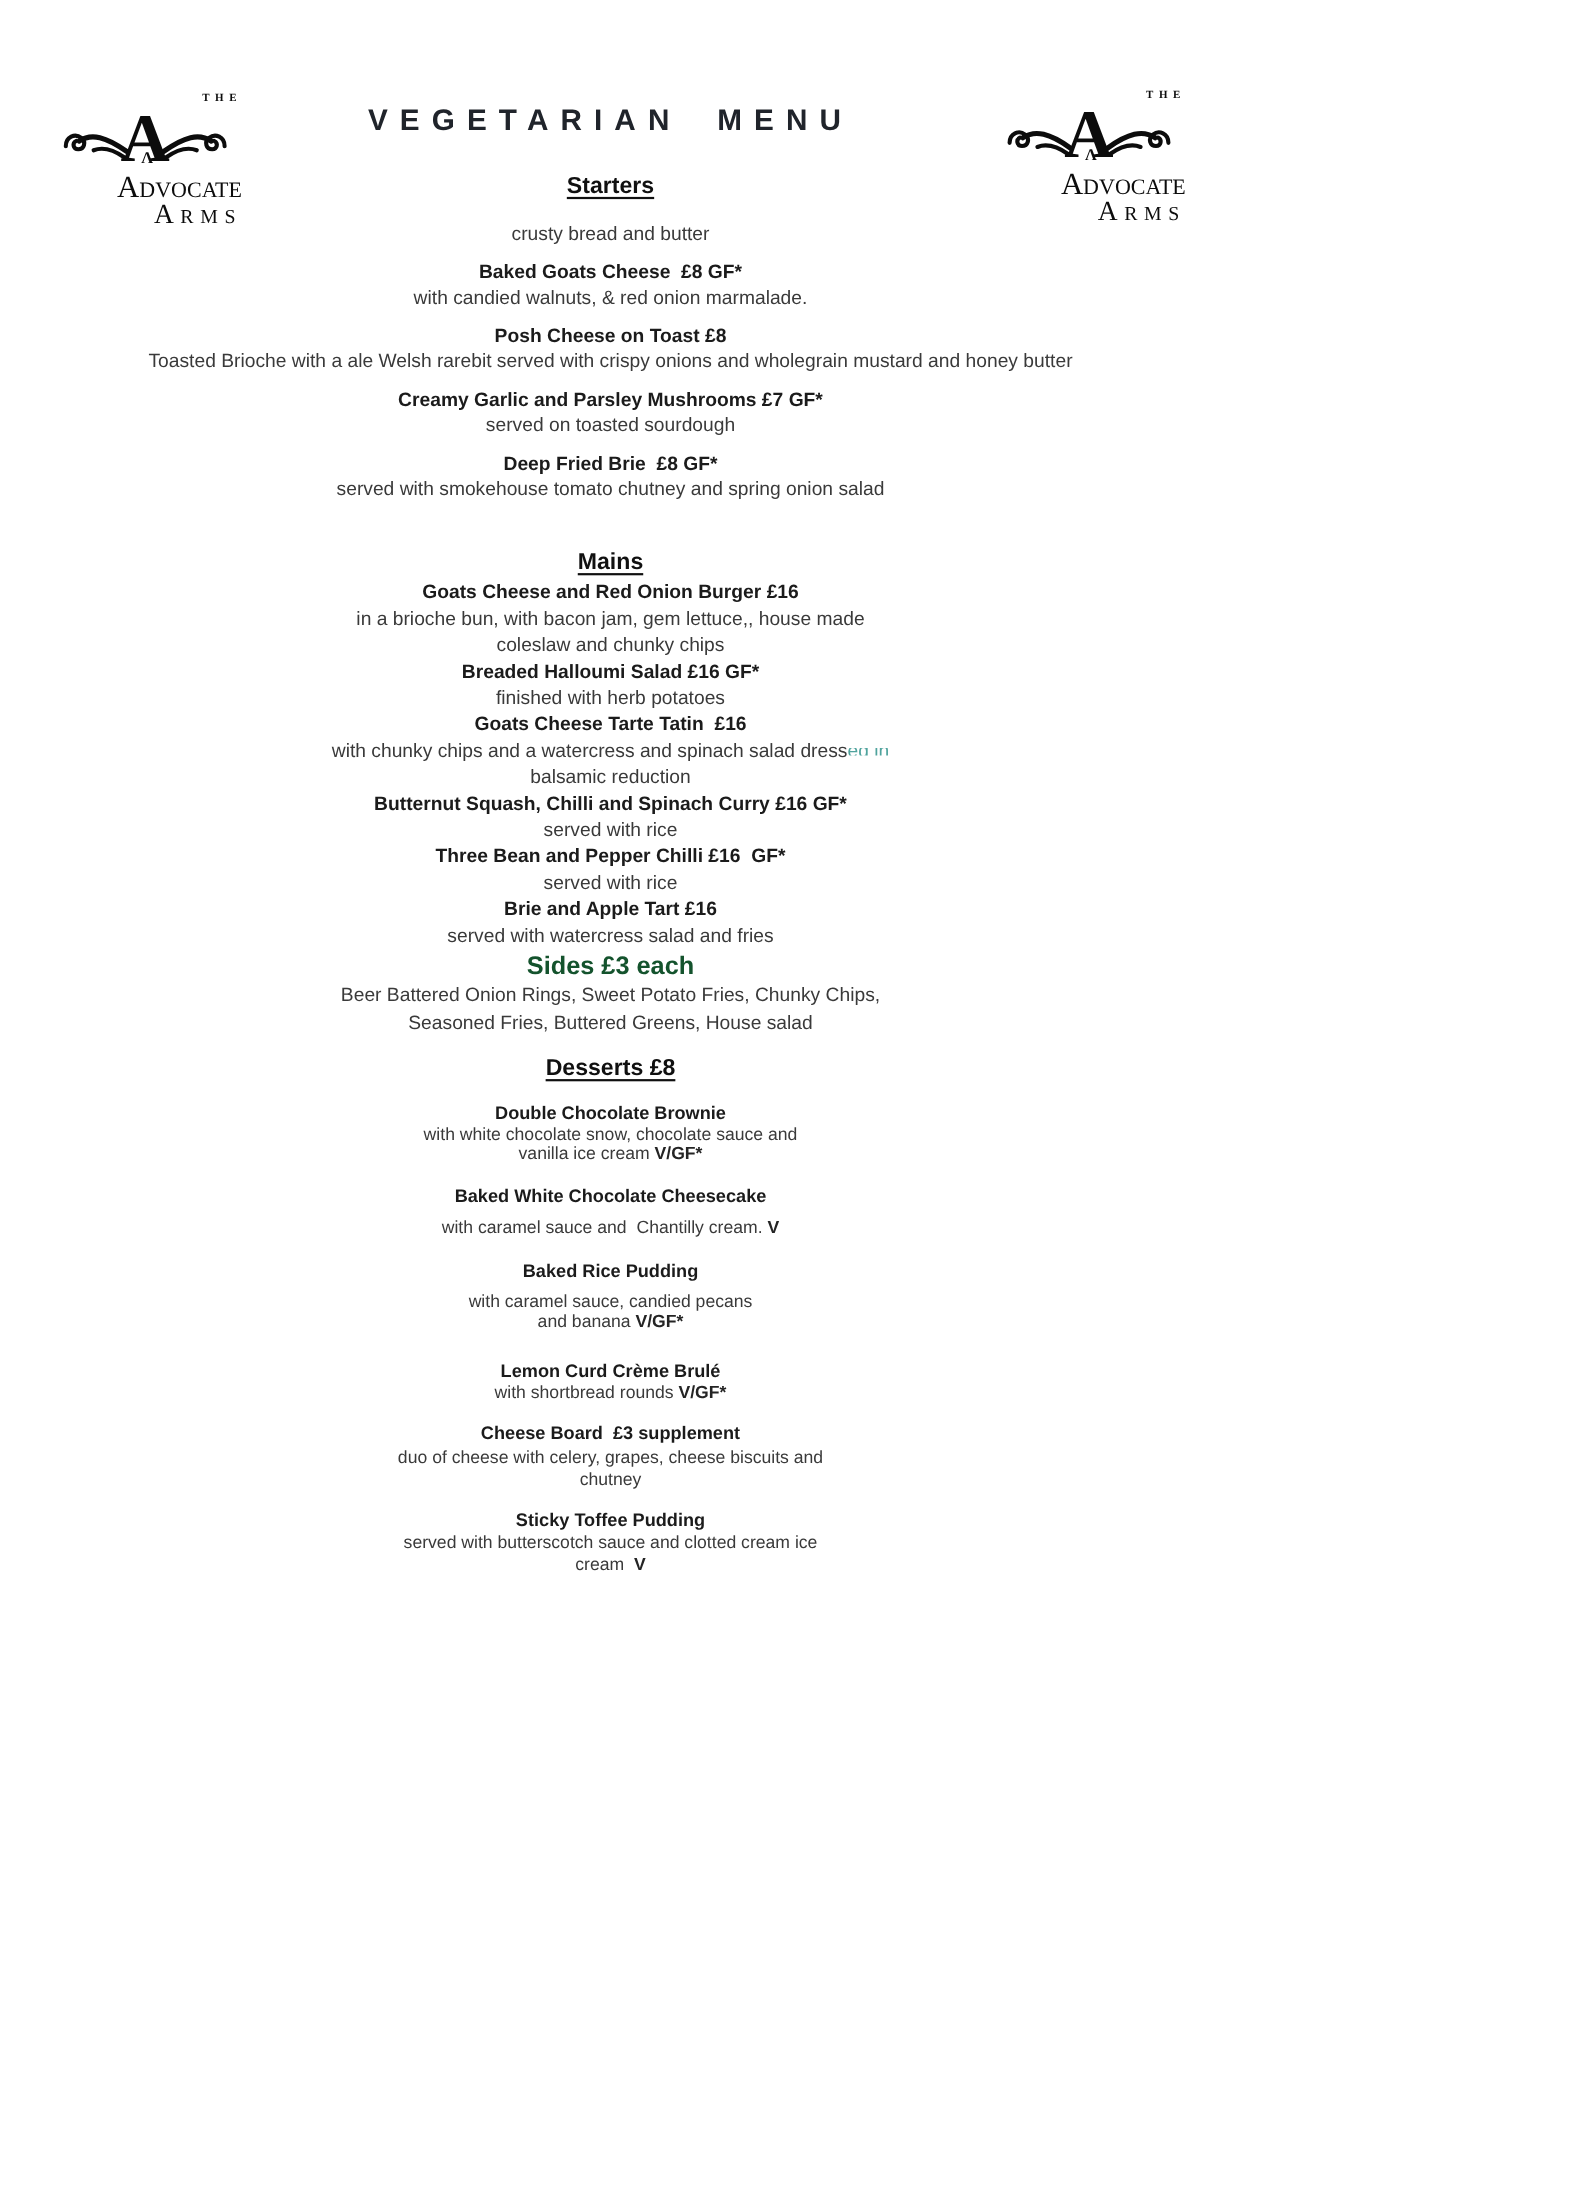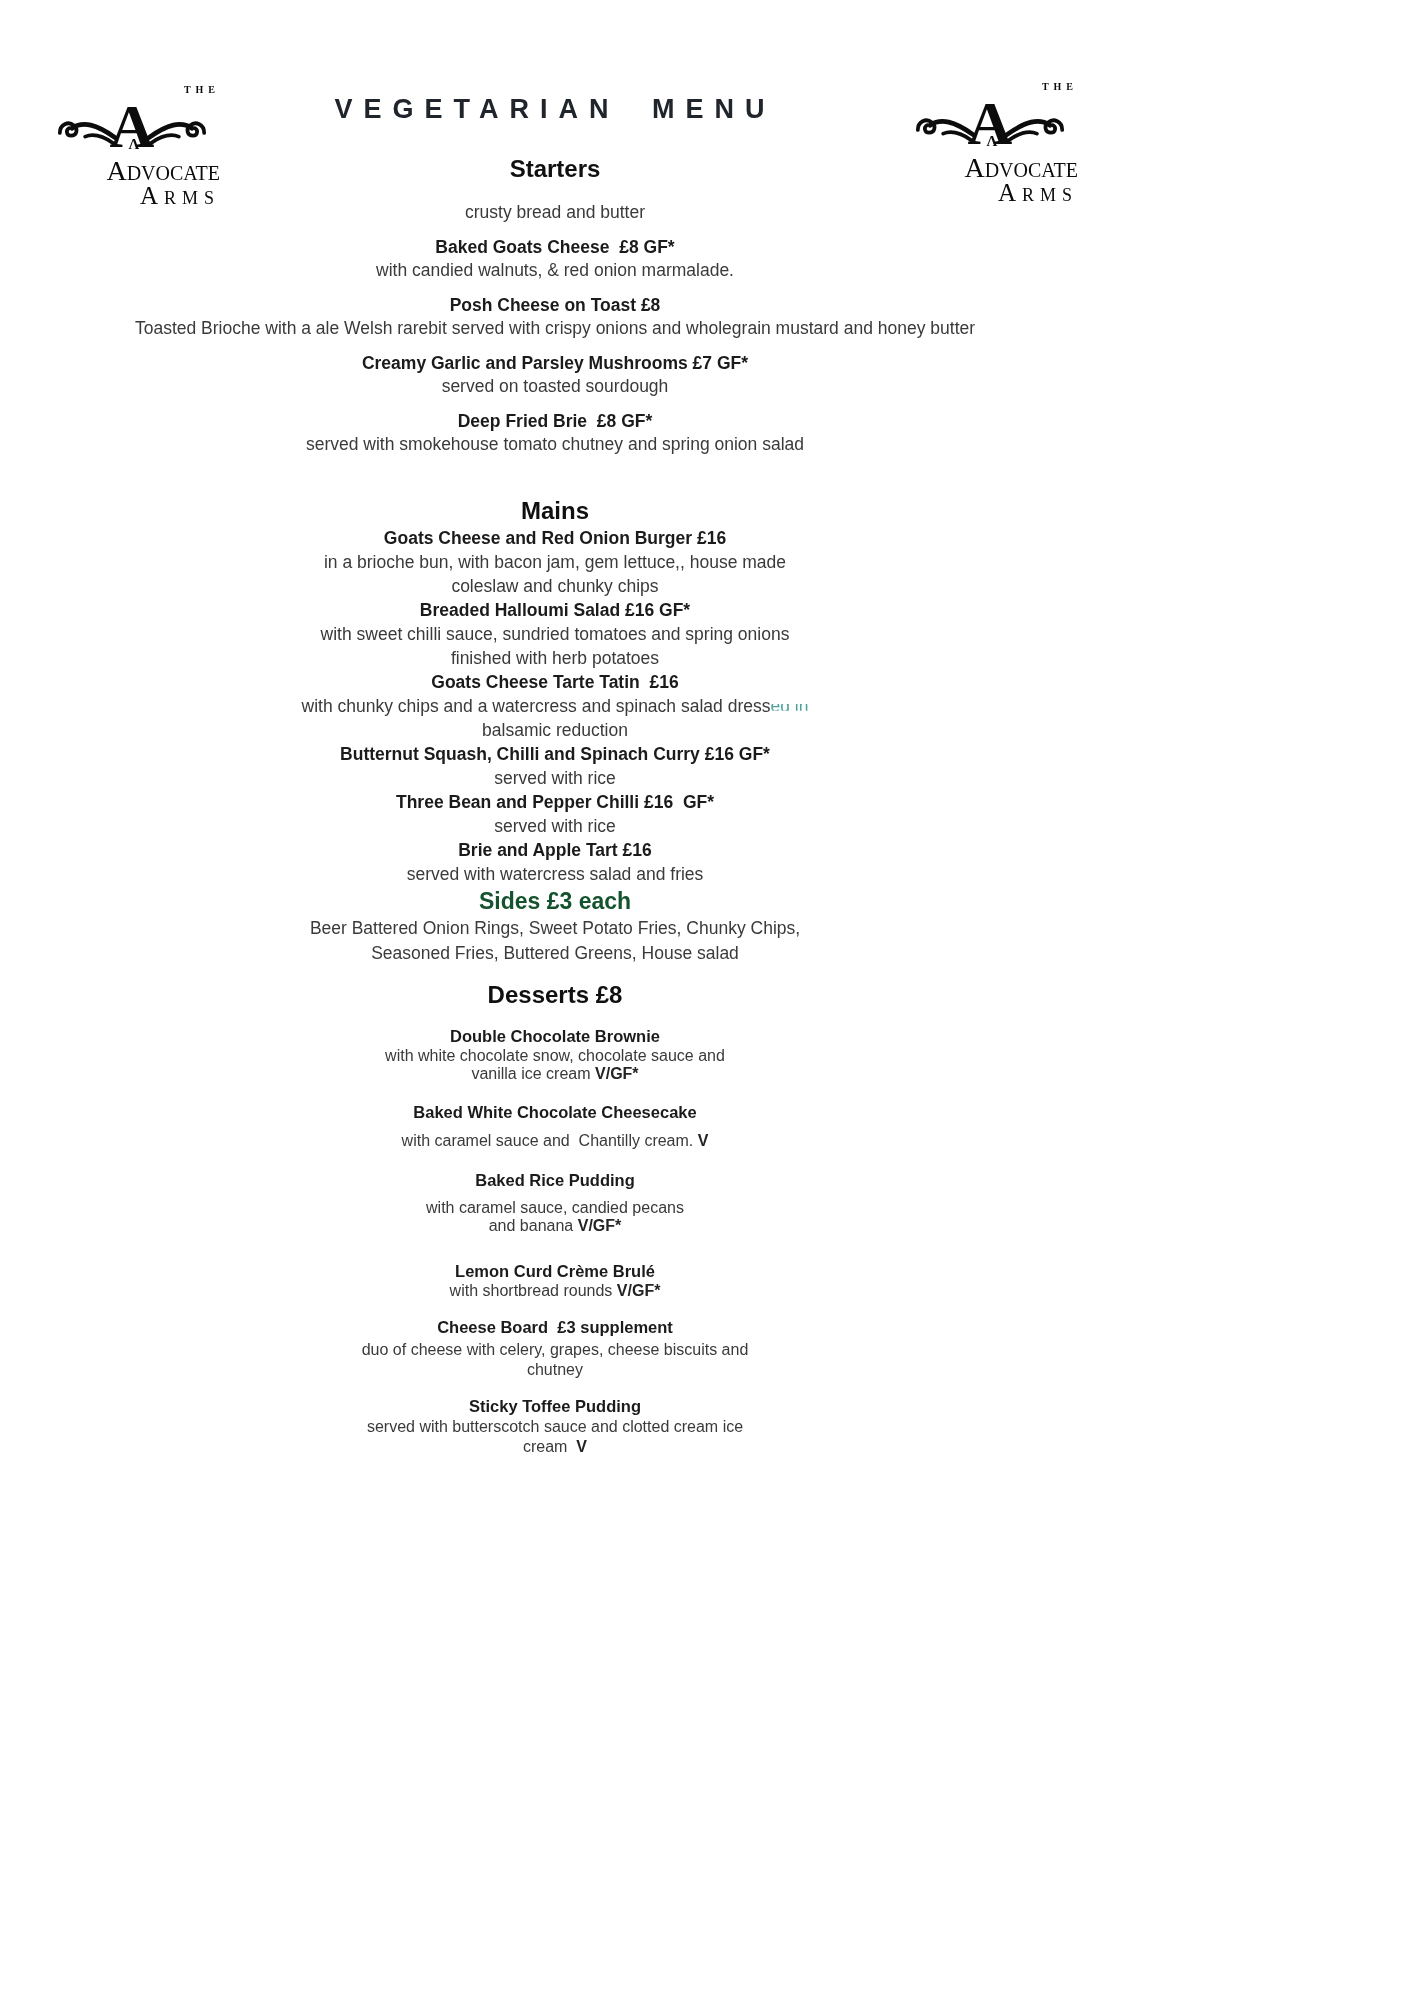--- a/index.html
+++ b/index.html
@@ -20,22 +20,22 @@
                  font-size:15px; font-weight:bold; line-height:15px; }
   .swash { flex:0 0 auto; margin:10px -7px 0 -7px; }
   .swash.rtl { transform:scaleX(-1); }
   .logo-advocate { font-variant:small-caps; font-size:28px; line-height:26px; margin-top:1px; }
   .logo-arms     { font-variant:small-caps; font-size:25px; line-height:24px; letter-spacing:6px; margin-left:6px; }
 
   
   .content { position:absolute; left:0; top:94px; width:1110px; text-align:center; }
   .title { margin:0; font-size:27px; font-weight:bold; letter-spacing:11px; word-spacing:14px; color:#20242b; }
 
-  .section-heading { margin:0; font-size:24px; line-height:30px; font-weight:bold; color:#101010;
-                     text-decoration-thickness:2px; text-underline-offset:4px; }
+  .section-heading { margin:0; font-size:21px; line-height:30px; font-weight:bold; color:#101010;
+                     text-decoration:underline; text-decoration-thickness:2px; text-underline-offset:4px; }
   .heading-starters { margin-top:29px; }
   .heading-mains    { margin-top:40px; }
   .heading-desserts { margin-top:14px; }
 
   .name { font-weight:bold; font-size:17.5px; line-height:23px; color:#1b1b1b; white-space:pre-wrap; }
   .desc { font-size:17.5px; line-height:23px; color:#3a3a3a; white-space:pre-wrap; }
   .desc b { color:#242424; }
 
   .starters .item { margin-top:12px; }
   .starters .item:first-of-type { margin-top:17px; }
@@ -129,21 +129,20 @@
 
     <h2 class="section-heading heading-mains">Mains</h2>
     <div class="mains">
       <div class="item">
         <div class="name">Goats Cheese and Red Onion Burger £16</div>
         <div class="desc">in a brioche bun, with bacon jam, gem lettuce,, house made</div>
         <div class="desc">coleslaw and chunky chips</div>
       </div>
       <div class="item">
         <div class="name">Breaded Halloumi Salad £16 GF*</div>
-        <div class="desc">with sweet chilli sauce, sundried tomatoes and spring onions</div>
         <div class="desc">finished with herb potatoes</div>
       </div>
       <div class="item">
         <div class="name">Goats Cheese Tarte Tatin  £16</div>
         <div class="desc"><span>with chunky chips and a watercress and spinach salad dress</span><span class="glitch">ed in</span></div>
         <div class="desc">balsamic reduction</div>
       </div>
       <div class="item">
         <div class="name">Butternut Squash, Chilli and Spinach Curry £16 GF*</div>
         <div class="desc">served with rice</div>

